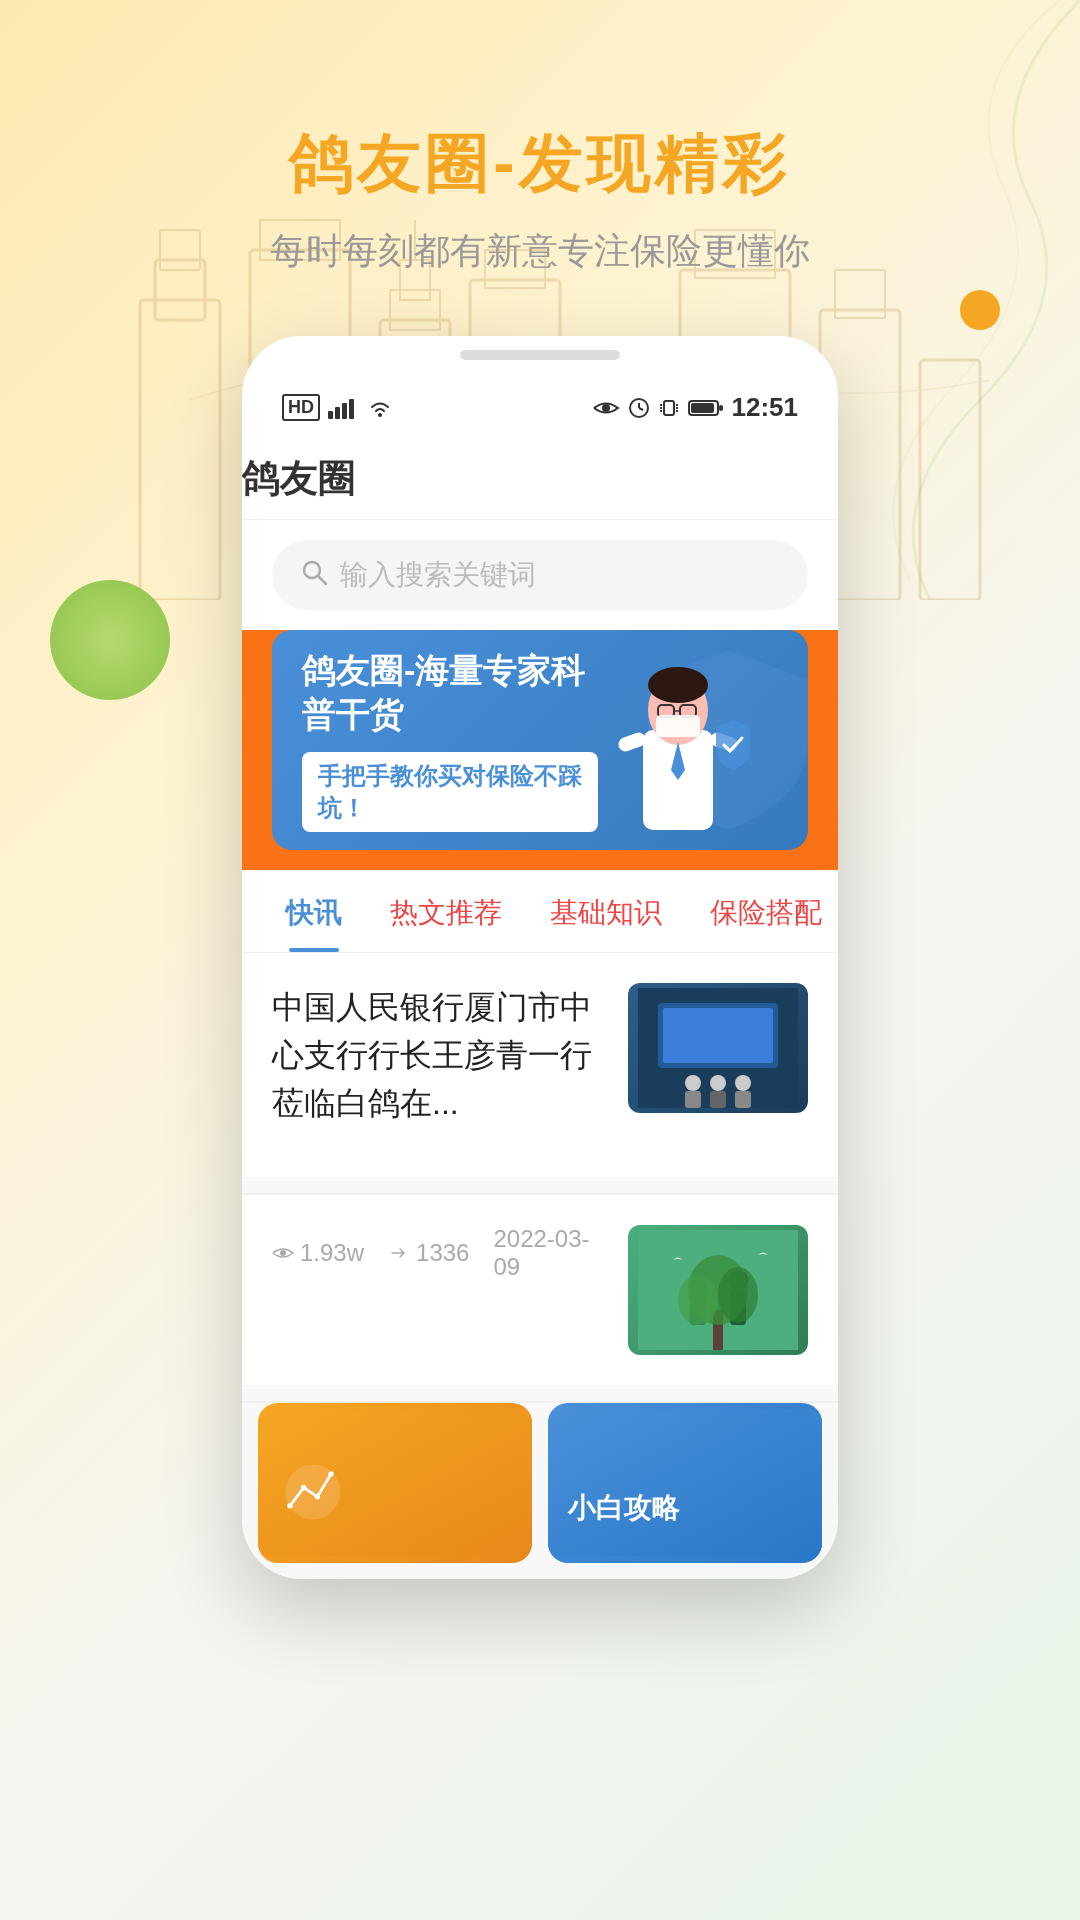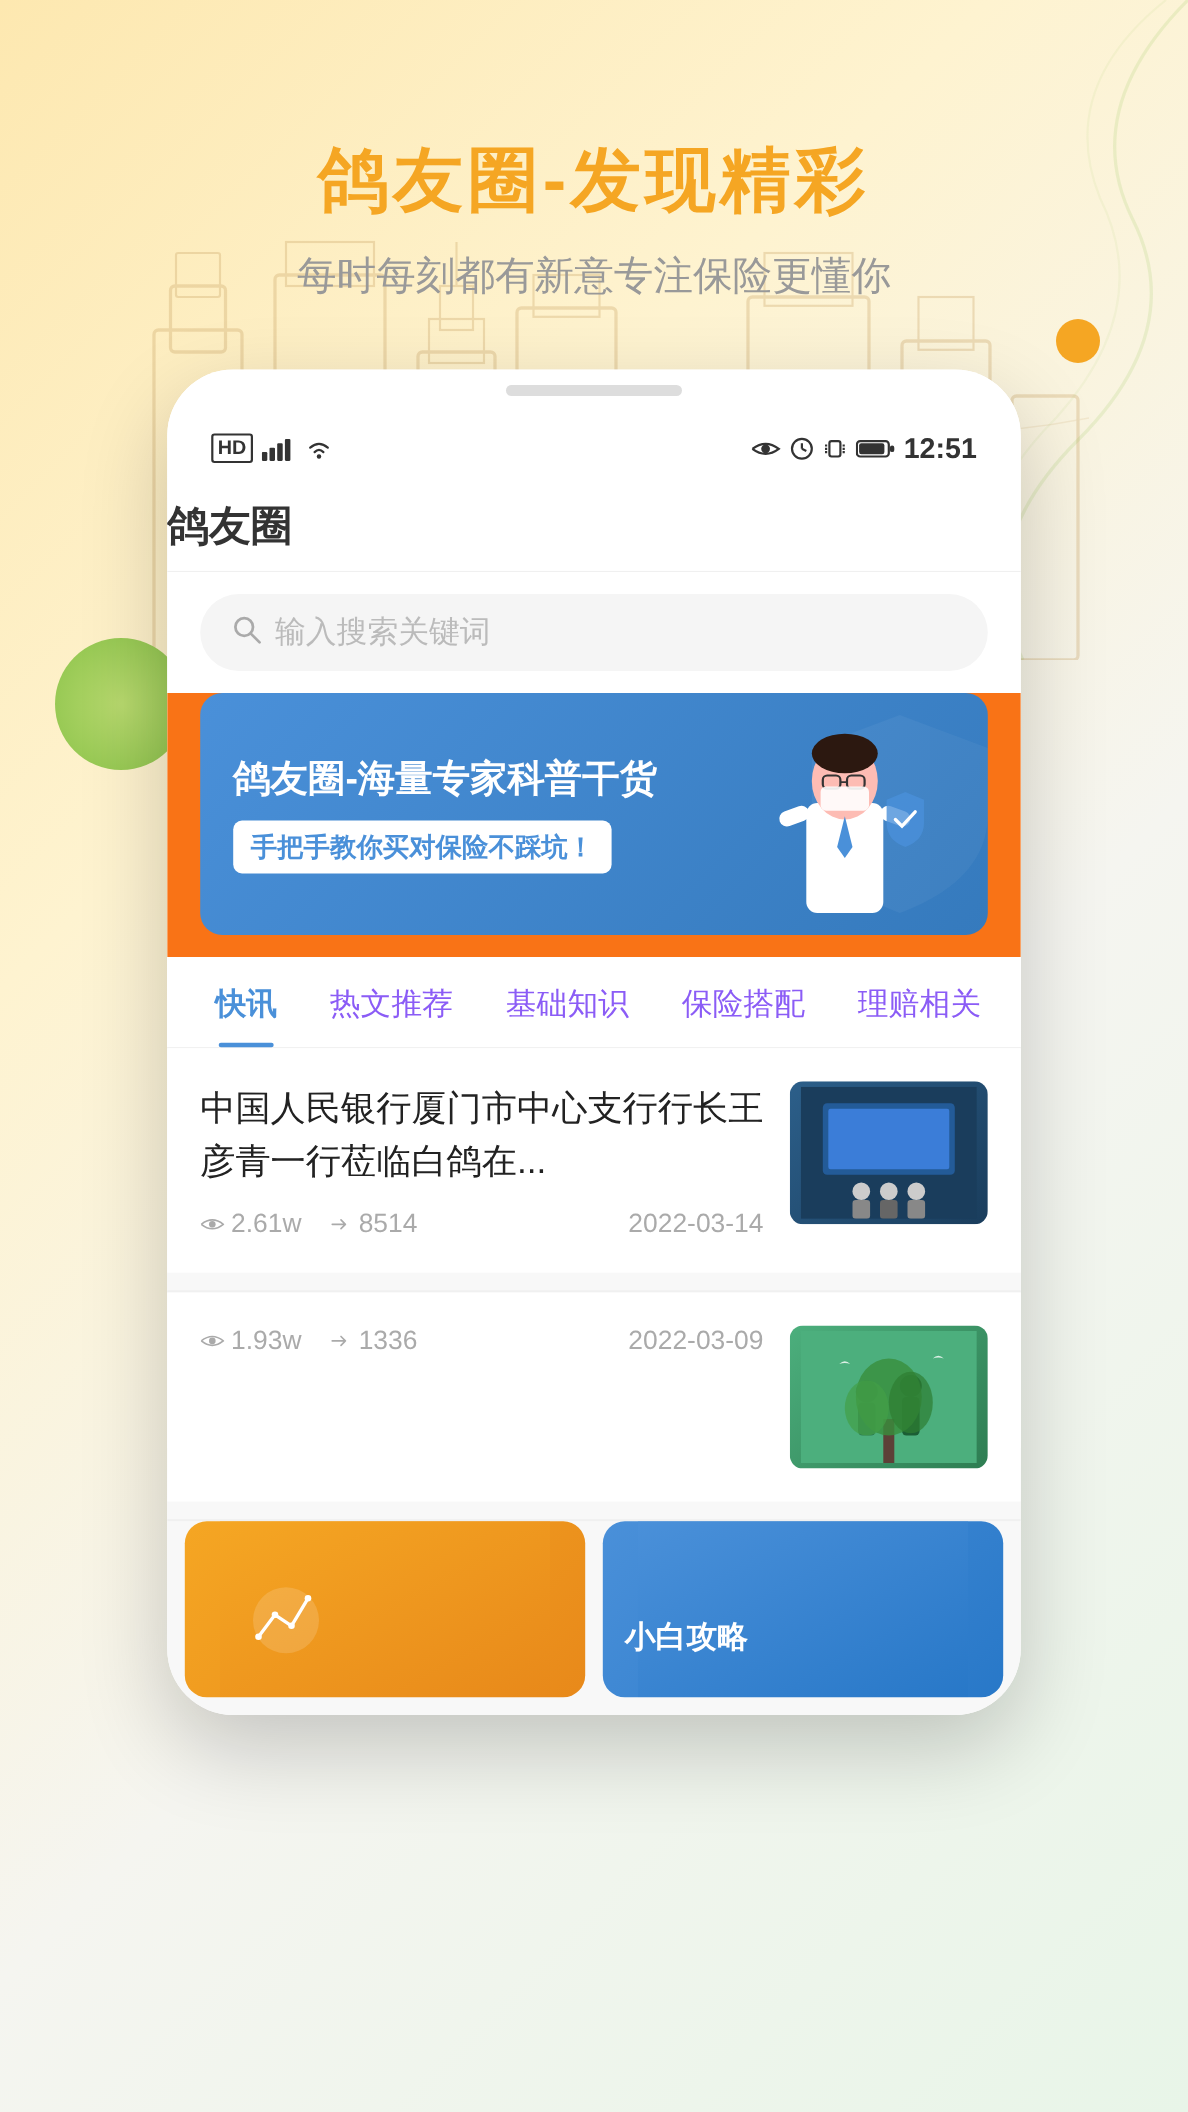--- a/index.html
+++ b/index.html
@@ -78,21 +78,21 @@
     
     .phone-wrapper {
       position: relative;
       z-index: 2;
       display: flex;
       justify-content: center;
       margin-top: 20px;
     }
 
     .phone-frame {
-      width: 776px;
+      width: 596px;
       background: white;
       border-radius: 60px;
       box-shadow: 0 30px 80px rgba(0,0,0,0.2);
       overflow: hidden;
       position: relative;
     }
 
     .phone-top-bar {
       background: white;
       padding: 20px 40px 10px;
@@ -224,21 +224,21 @@
       border-bottom: 1px solid #eee;
       padding: 0 20px;
       overflow-x: auto;
     }
 
     .tab-bar::-webkit-scrollbar { display: none; }
 
     .tab-item {
       padding: 24px 24px 20px;
       font-size: 28px;
-      color: #8b5cf6;
+      color: #ef4444;
       white-space: nowrap;
       cursor: pointer;
       position: relative;
     }
 
     .tab-item.active {
       color: #4a90d9;
       font-weight: bold;
     }
 
@@ -546,36 +546,20 @@
       <div class="tab-item">
         <span>理赔相关</span>
       </div>
     </div>
 
     <div class="news-list">
 
       <div class="news-item">
         <div class="news-content">
           <div class="news-title">中国人民银行厦门市中心支行行长王彦青一行莅临白鸽在...</div>
-          <div class="news-meta">
-            <div class="news-meta-item">
-              <svg width="22" height="18" viewBox="0 0 22 18">
-                <path d="M1 9 Q11 1 21 9 Q11 17 1 9" stroke="#aaa" stroke-width="1.5" fill="none"></path>
-                <circle cx="11" cy="9" r="3" fill="#aaa"></circle>
-              </svg>
-              <span>2.61w</span>
-            </div>
-            <div class="news-meta-item">
-              <svg width="22" height="18" viewBox="0 0 22 18">
-                <path d="M4 9 L16 9 M12 5 L16 9 L12 13" stroke="#aaa" stroke-width="1.5" fill="none" stroke-linecap="round" stroke-linejoin="round"></path>
-              </svg>
-              <span>8514</span>
-            </div>
-            <div class="news-date">2022-03-14</div>
-          </div>
         </div>
         <div class="news-thumb">
           <div class="thumb-meeting">
             <svg width="160" height="120" viewBox="0 0 160 120">
 
               <rect width="160" height="120" fill="#1a3d5c"></rect>
 
               <rect x="20" y="15" width="120" height="65" rx="4" fill="#2563a8" opacity="0.8"></rect>
               <rect x="25" y="20" width="110" height="55" rx="2" fill="#3b7dd8"></rect>
 

